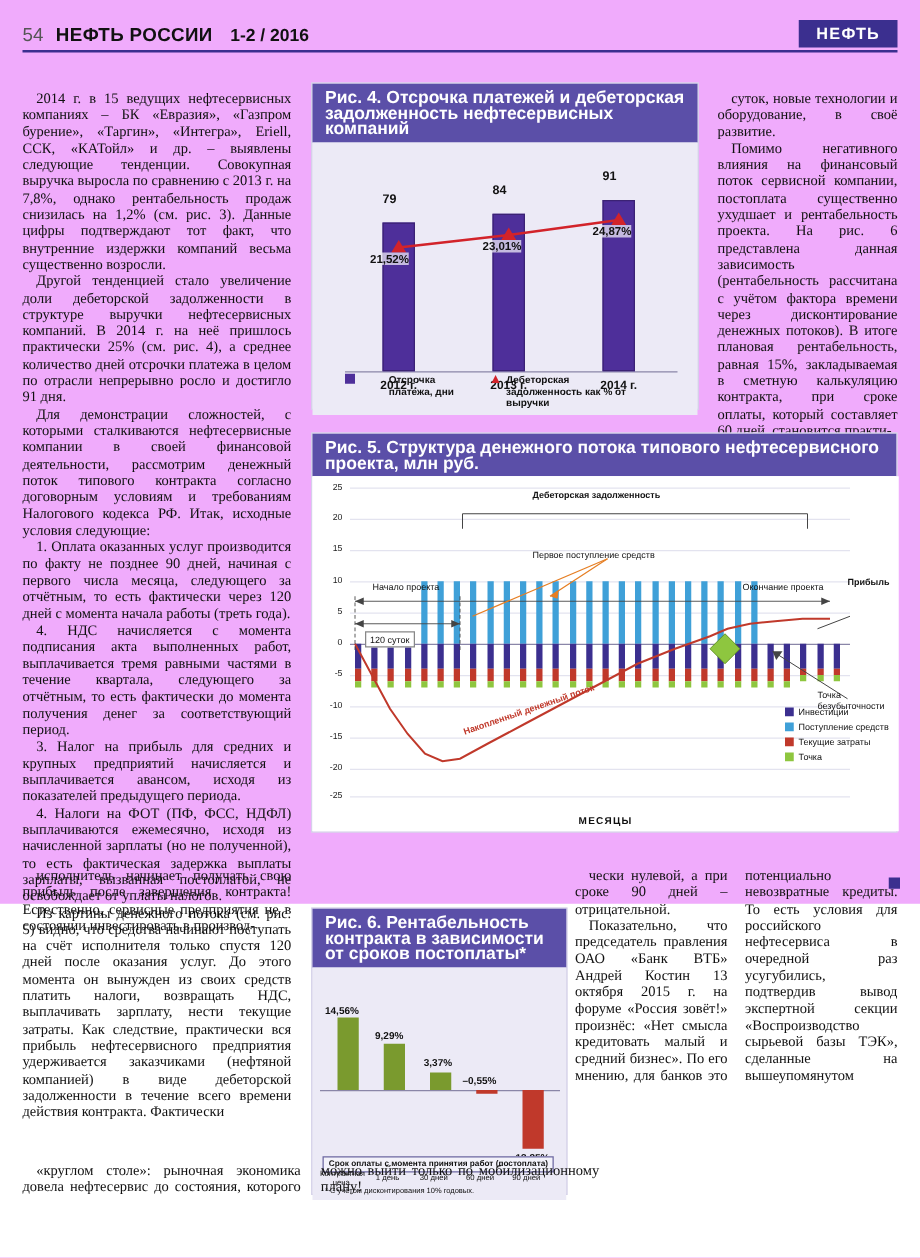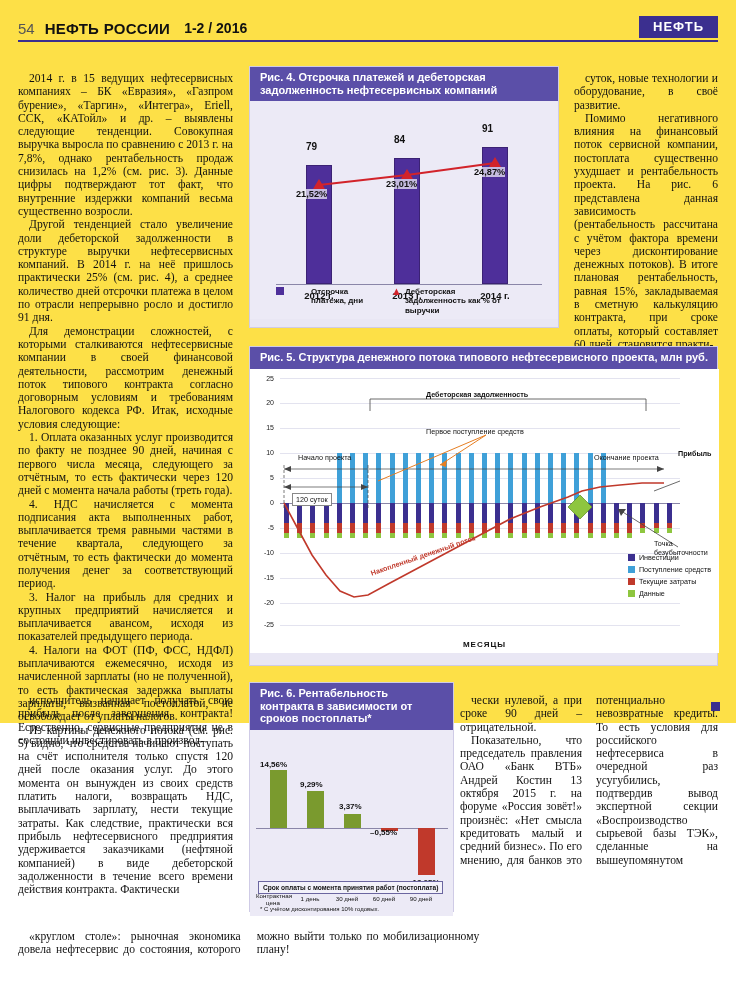--- a/index.html
+++ b/index.html
@@ -7,21 +7,21 @@
   body {
     width: 736px; height: 1006px;
     background: #ffffff;
     font-family: "Liberation Serif", serif;
     color: #111;
     position: relative;
     overflow: hidden;
   }
   .page {
     position: absolute; left:0; top:0; width:736px; height:723px;
-    background:#fde047;
+    background:#f0abfc;
   }
   
   .hdr {
     position:absolute; left:18px; top:16px; width:700px; height:26px;
     border-bottom:2px solid #3b2f8f;
     display:flex; align-items:center;
   }
   .hdr-page {
     font-size:15px; color:#555; font-family:"Liberation Sans", sans-serif;
     margin-right:10px;
@@ -55,21 +55,21 @@
   .fig {
     position:absolute;
     background:#e9e7f4;
     border:1px solid #cfcbe6;
   }
   .fig-title {
     background:#5b4fa8;
     color:#fff;
     font-family:"Liberation Sans", sans-serif;
     font-weight:bold;
-    font-size:11px;
+    font-size:14px;
     line-height:12.5px;
     padding:4px 8px 5px 10px;
   }
   .fig-body { position:relative; width:100%; }
 
   
   #fig4 { left:249px; top:66px; width:310px; height:262px; }
   #fig4 .fig-body { height:218px; background:#eceaf6; }
   .f4-plot { position:absolute; left:26px; top:12px; width:266px; height:172px; }
   .f4-axis { position:absolute; left:0; bottom:0; width:100%; height:1px; background:#8a86a8; }
@@ -109,21 +109,21 @@
   .f5-bar { position:absolute; width:5px; }
   .f5-note { position:absolute; font-size:7.2px; font-family:"Liberation Sans", sans-serif; color:#111; }
   .f5-legend { position:absolute; right:8px; bottom:52px; font-size:7.2px; font-family:"Liberation Sans", sans-serif; }
   .f5-legend div { display:flex; align-items:center; margin-bottom:3px; }
   .f5-legend i { width:7px; height:7px; display:inline-block; margin-right:4px; }
   .f5-xtitle { position:absolute; left:0; bottom:4px; width:469px; text-align:center;
     font-size:8px; font-weight:bold; font-family:"Liberation Sans", sans-serif; letter-spacing:1px;}
 
   
   #fig6 { left:249px; top:682px; width:200px; height:230px; }
-  #fig6 { width:205px; }
+  #fig6 { width:205px;margin-top:44px; }
   #fig6 .fig-body { height:186px; background:#eceaf6; }
   .f6-plot { position:absolute; left:6px; top:6px; width:192px; height:140px; }
   .f6-axis { position:absolute; left:0; width:100%; height:1px; background:#8a86a8; }
   .f6-bar { position:absolute; width:17px; }
   .f6-val { position:absolute; font-size:8px; font-weight:bold; font-family:"Liberation Sans", sans-serif; }
   .f6-xlab { position:absolute; font-size:6.2px; font-family:"Liberation Sans", sans-serif; text-align:center; width:34px; }
   .f6-cap { position:absolute; left:8px; bottom:22px; font-size:6.6px; font-weight:bold;
     font-family:"Liberation Sans", sans-serif; border:1px solid #6b66a0; padding:2px 4px; background:#f3f2fa; }
   .f6-foot { position:absolute; left:10px; bottom:4px; font-size:6px; font-family:"Liberation Sans", sans-serif; }
 
@@ -362,21 +362,21 @@
           <line x1="236" y1="66" x2="190" y2="96" stroke="#e67e22" stroke-width="1"></line>
           <polygon points="190,96 197,91 196,98" fill="#e67e22"></polygon>
           <line x1="236" y1="66" x2="128" y2="112" stroke="#e67e22" stroke-width="1"></line>
           <line x1="430" y1="112" x2="404" y2="122" stroke="#444" stroke-width="0.8"></line>
           <line x1="428" y1="178" x2="368" y2="140" stroke="#444" stroke-width="0.8"></line>
           <polygon points="368,140 376,140 371,147" fill="#444"></polygon>
 
           <polygon points="330,126 342,138 330,150 318,138" fill="#8ec63f" stroke="#5c8a1e" stroke-width="0.7"></polygon>
         </svg>
 
-        <div class="f5-note" style="left:176px; top:21px; font-weight:bold;">Дебеторская задолженность</div>
+        <div class="f5-note" style="left:176px; top:10px; font-weight:bold;">Дебеторская задолженность</div>
         <div class="f5-note" style="left:176px; top:58px;">Первое поступление средств</div>
         <div class="f5-note" style="left:48px; top:84px;">Начало проекта</div>
         <div class="f5-note" style="left:300px; top:84px;margin-left:44px;">Окончание проекта</div>
         <div class="f5-note" style="left:428px; top:80px; font-weight:bold;">Прибыль</div>
         <div class="f5-note" style="left:42px; top:124px; border:1px solid #888; padding:1px 3px; background:#fff;">120 суток</div>
         <div class="f5-note" style="left:118px; top:182px; transform:rotate(-19deg); color:#c0392b; font-weight:bold;">Накопленный денежный поток</div>
         <div class="f5-note" style="left:404px; top:170px;">Точка безубыточности</div>
 
         <div class="f5-legend">
           <div>
@@ -386,21 +386,21 @@
           <div>
             <i style="background:#3fa0d8"></i>
             <span>Поступление средств</span>
           </div>
           <div>
             <i style="background:#c0392b"></i>
             <span>Текущие затраты</span>
           </div>
           <div>
             <i style="background:#8ec63f"></i>
-            <span>Данные</span>
+            <span>Точка</span>
           </div>
         </div>
 
         <div class="f5-xtitle">МЕСЯЦЫ</div>
       </div>
     </div>
   </div>
 
   <div class="fig" id="fig6">
     <div class="fig-title">Рис. 6. Рентабельность контракта в зависимости от сроков постоплаты*</div>
@@ -412,21 +412,21 @@
         <div class="f6-bar" style="left:14px;  bottom:48px; height:58px; background:#7a9a2e;"></div>
         <div class="f6-bar" style="left:51px;  bottom:48px; height:37px; background:#7a9a2e;"></div>
         <div class="f6-bar" style="left:88px;  bottom:48px; height:14px; background:#7a9a2e;"></div>
 
         <div class="f6-bar" style="left:125px; top:92px; height:3px; background:#c0392b;"></div>
         <div class="f6-bar" style="left:162px; top:92px; height:47px; background:#c0392b;"></div>
 
         <div class="f6-val" style="left:4px;  top:24px;">14,56%</div>
         <div class="f6-val" style="left:44px; top:44px;">9,29%</div>
         <div class="f6-val" style="left:83px; top:66px;text-align:right;">3,37%</div>
-        <div class="f6-val" style="left:114px; top:92px;">–0,55%</div>
+        <div class="f6-val" style="left:114px; top:80px;">–0,55%</div>
         <div class="f6-val" style="left:152px; top:142px;">–13,25%</div>
       </div>
 
       <div class="f6-cap">Срок оплаты с момента принятия работ (постоплата)</div>
 
       <div class="f6-xlab" style="left:6px; bottom:10px;">Контрактная цена</div>
       <div class="f6-xlab" style="left:43px; bottom:14px;">1 день</div>
       <div class="f6-xlab" style="left:80px; bottom:14px;">30 дней</div>
       <div class="f6-xlab" style="left:117px; bottom:14px;">60 дней</div>
       <div class="f6-xlab" style="left:154px; bottom:14px;">90 дней</div>

